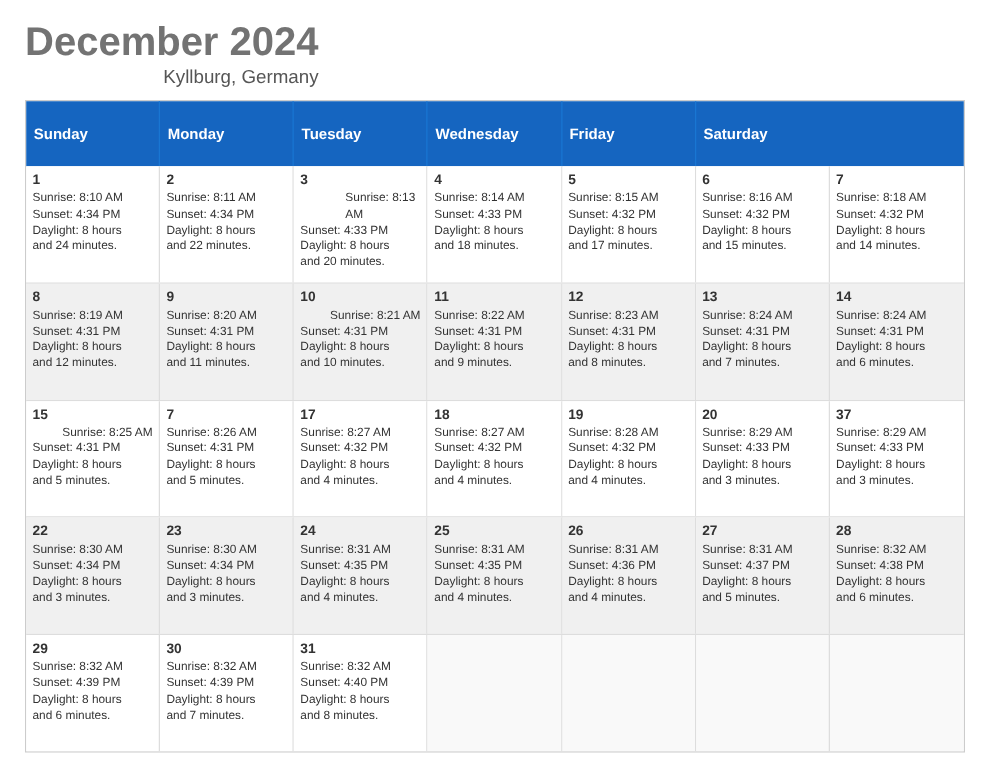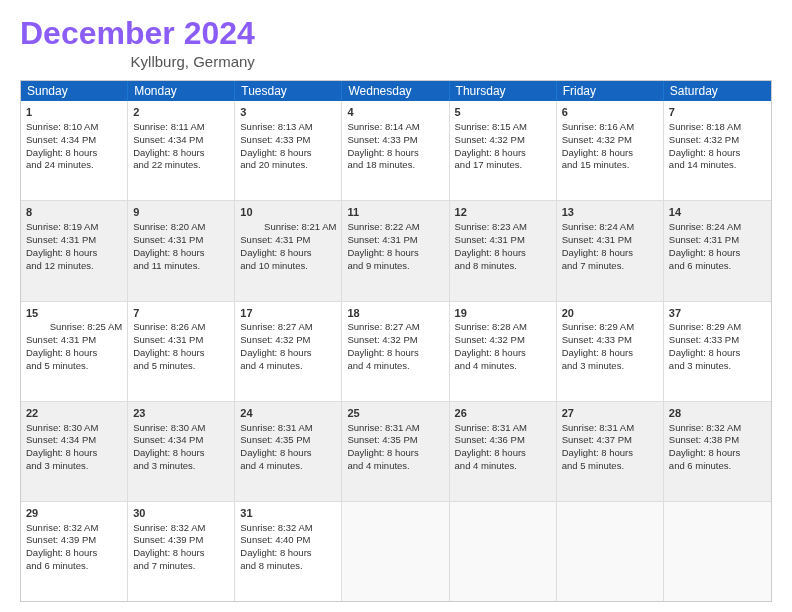--- a/index.html
+++ b/index.html
@@ -39,21 +39,21 @@
     .logo-icon {
       width: 24px;
       height: 28px;
     }
     .title-block {
       text-align: right;
     }
     .month-title {
       font-size: 32px;
       font-weight: bold;
-      color: #8b5cf6;
+      color: #737373;
       line-height: 1.1;
     }
     .location {
       font-size: 15px;
       color: #555;
       margin-top: 2px;
     }
     .calendar {
       flex: 1;
       display: flex;
@@ -61,22 +61,22 @@
       border: 1px solid #ccc;
     }
     .cal-header {
       display: grid;
       grid-template-columns: repeat(7, 1fr);
       background: #1565c0;
     }
     .cal-header-cell {
       color: #fff;
       font-size: 12px;
-      font-weight: normal;
-      padding: 3px 6px;
+      font-weight: bold;
+      padding: 19px 6px;
       text-align: left;
       border-right: 1px solid #1976d2;
     }
     .cal-header-cell:last-child { border-right: none; }
     .cal-body {
       flex: 1;
       display: flex;
       flex-direction: column;
     }
     .cal-row {
@@ -120,21 +120,20 @@
       <div class="location">Kyllburg, Germany</div>
     </div>
   </div>
 
   <div class="calendar">
     <div class="cal-header">
       <div class="cal-header-cell">Sunday</div>
       <div class="cal-header-cell">Monday</div>
       <div class="cal-header-cell">Tuesday</div>
       <div class="cal-header-cell">Wednesday</div>
-      <div class="cal-header-cell">Thursday</div>
       <div class="cal-header-cell">Friday</div>
       <div class="cal-header-cell">Saturday</div>
     </div>
     <div class="cal-body" id="cal-body">
     <div class="cal-row">
           <div class="cal-cell">
             <span class="day-num">1</span>
             <span style="display: block;">Sunrise: 8:10 AM</span>
             <span style="display: block;">Sunset: 4:34 PM</span>
             <span style="display: block;">Daylight: 8 hours</span>
@@ -142,21 +141,21 @@
           </div>
           <div class="cal-cell">
             <span class="day-num">2</span>
             <span style="display: block;">Sunrise: 8:11 AM</span>
             <span style="display: block;">Sunset: 4:34 PM</span>
             <span style="display: block;">Daylight: 8 hours</span>
             <span style="display: block;">and 22 minutes.</span>
           </div>
           <div class="cal-cell">
             <span class="day-num">3</span>
-            <span style="display: block;">Sunrise: 8:13 AM</span>
+            <span style="display: block; margin-left: 36px;">Sunrise: 8:13 AM</span>
             <span style="display: block;">Sunset: 4:33 PM</span>
             <span style="display: block;">Daylight: 8 hours</span>
             <span style="display: block;">and 20 minutes.</span>
           </div>
           <div class="cal-cell">
             <span class="day-num">4</span>
             <span style="display: block;">Sunrise: 8:14 AM</span>
             <span style="display: block;">Sunset: 4:33 PM</span>
             <span style="display: block;">Daylight: 8 hours</span>
             <span style="display: block;">and 18 minutes.</span>

